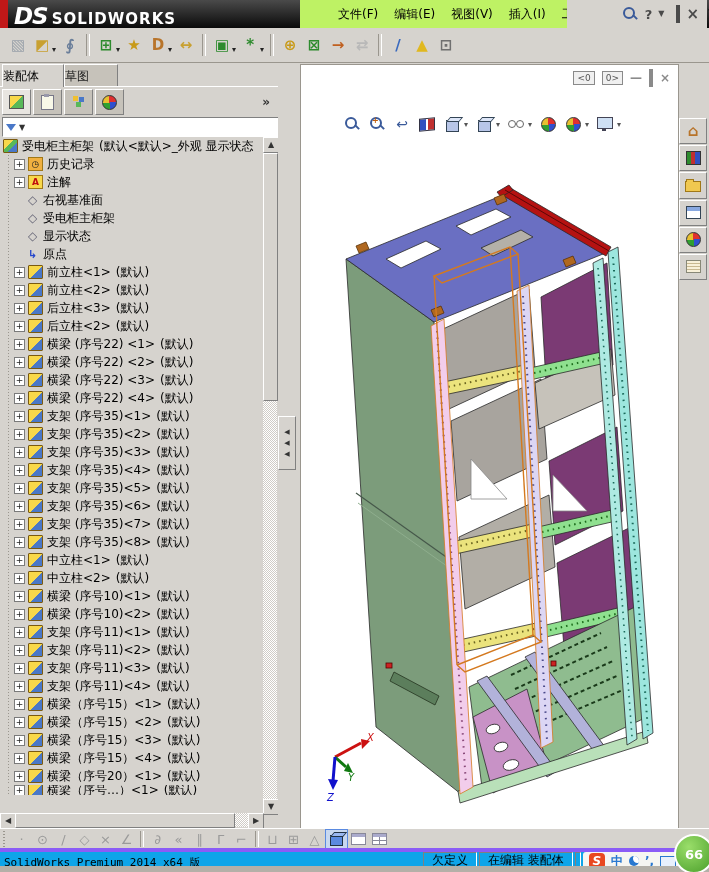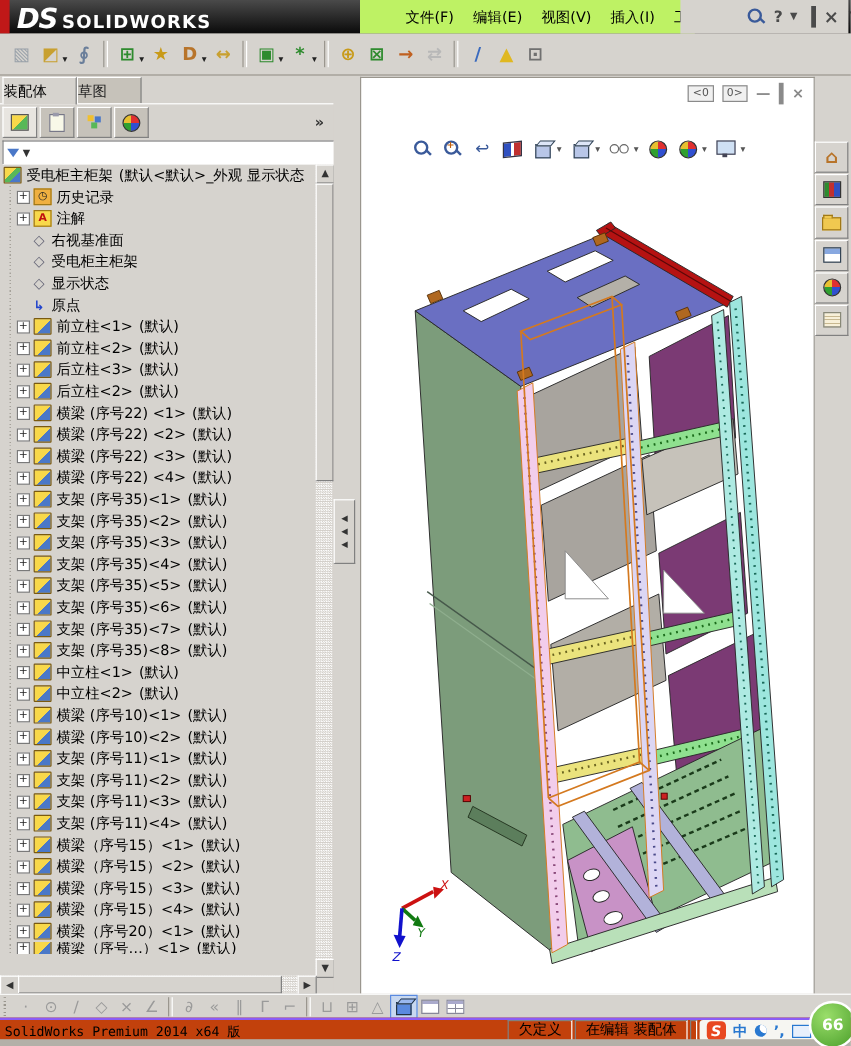--- a/index.html
+++ b/index.html
@@ -115,21 +115,21 @@
   .sk-btn.active{background:#c8d8f0;border:1px solid #5a8ae0;color:#2050b0}
   .sk-sep{width:2px;height:16px;border-left:1px solid #9a968e;border-right:1px solid #fff;margin:0 3px}
   .mini-cube{width:11px;height:9px;background:#5a8ae0;border:1px solid #234;position:relative;margin-top:3px}
   .mini-cube::before{content:"";position:absolute;left:-1px;top:-4px;width:11px;height:3px;background:#9ab8f0;border:1px solid #234;transform:skewX(-40deg);transform-origin:bottom left}
   .sh-pane{width:13px;height:10px;border:1px solid #889;background:linear-gradient(#aac 0 3px,#fff 3px)}
   .sh-panes{width:13px;height:10px;border:1px solid #889;background:
     linear-gradient(#aac 0 3px,transparent 3px),
     linear-gradient(90deg,transparent 0 6px,#889 6px 7px,transparent 7px),
     linear-gradient(transparent 0 6px,#889 6px 7px,transparent 7px),#fff}
   
-  #statusbar{left:0;top:848px;width:709px;height:18px;background:#c2410c;border-top:2px solid #8b5cf6;display:flex;align-items:center;font-size:12px}
+  #statusbar{left:0;top:848px;width:709px;height:18px;background:#0ea5e9;border-top:4px solid #8b5cf6;display:flex;align-items:flex-end;font-size:12px}
   .st-text{padding-left:4px;flex:1;white-space:nowrap;font-family:"DejaVu Sans Mono","Liberation Mono",monospace;font-size:11px}
   .st-cell{border:1px solid;border-color:#808080 #fff #fff #808080;height:16px;line-height:15px;padding:0 8px;margin-right:2px;white-space:nowrap}
   #sogou{display:flex;align-items:center;gap:6px;background:#f6f6f2;border-radius:3px;height:18px;padding:0 6px;margin-right:6px}
   .sg{display:flex;align-items:center;justify-content:center;font-size:12px;font-weight:bold}
   .sg-logo{width:16px;height:16px;background:#e84820;color:#fff;border-radius:4px;font-size:12px;font-style:italic}
   #badge{left:674px;top:834px;width:36px;height:36px;border-radius:50%;background:radial-gradient(circle at 35% 30%,#9ade6a,#4a9e2a);border:2px solid #fff;color:#fff;font-weight:bold;font-size:13px;display:flex;align-items:center;justify-content:center;z-index:50}
   #bottomstrip{left:0;top:866px;width:709px;height:6px;background:#b4b0a8}
   svg text{font-family:"DejaVu Sans",sans-serif}
 </style>
 </head>

